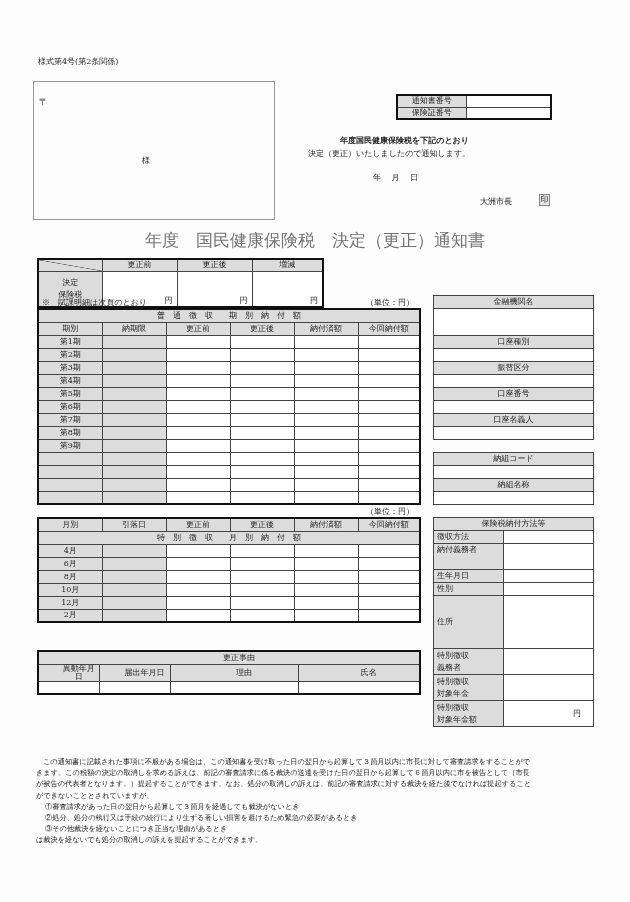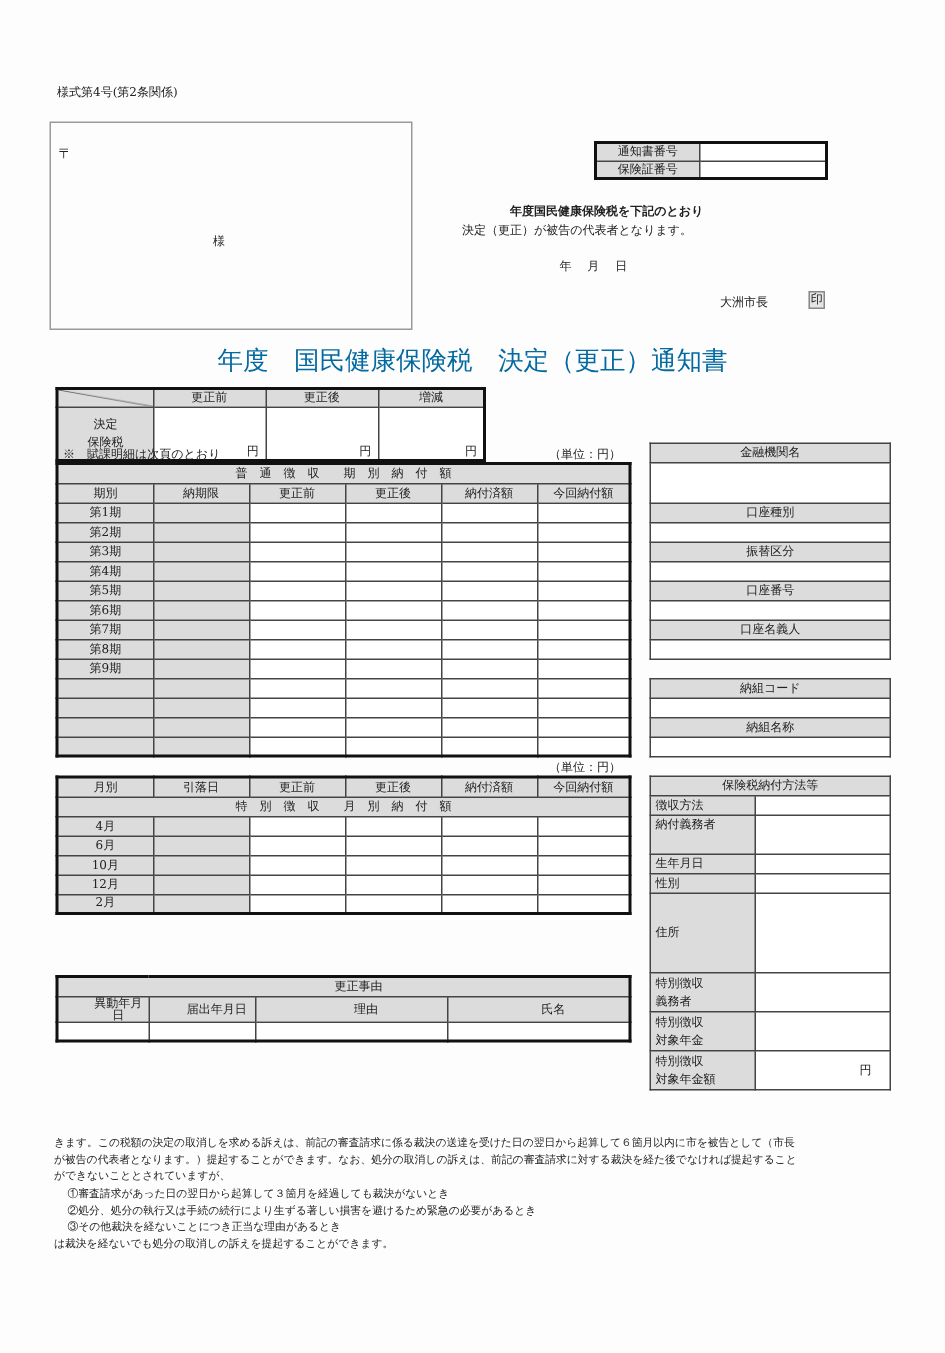--- a/index.html
+++ b/index.html
@@ -19,21 +19,21 @@
 
   .notice-no { left: 396px; top: 94px; width: 156px; }
   .notice-no td { height: 12px; }
 
   .msg1 { left: 340px; top: 135px; font-size: 8px; font-weight: bold; }
   .msg2 { left: 308px; top: 148px; font-size: 8px; }
   .date { left: 373px; top: 172px; font-size: 8px; word-spacing: 8px; }
   .mayor { left: 480px; top: 196px; font-size: 8px; }
   .seal { left: 539px; top: 194px; width: 11px; height: 12px; border: 1px solid #888; background: #e4e4e4; font-size: 8px; text-align: center; line-height: 10px; }
 
-  .title { left: 0; width: 630px; top: 229px; text-align: center; font-size: 17px; color: #0369a1; }
+  .title { left: 0; width: 630px; top: 229px; text-align: center; font-size: 17px; color: #737373; }
 
   .summary { left: 37px; top: 258px; width: 287px; }
   .summary td { height: 12px; }
   .summary .r2 td { height: 36px; }
   .diag { background: linear-gradient(to top right, #dcdcdc calc(50% - 0.6px), #666 50%, #dcdcdc calc(50% + 0.6px)) !important; }
   .yen { text-align: right !important; vertical-align: bottom; padding-right: 4px !important; padding-bottom: 1px !important; }
 
   .note { left: 42px; top: 297px; font-size: 8px; }
   .unit1 { left: 366px; top: 297px; font-size: 8px; }
   .unit2 { left: 366px; top: 506px; font-size: 8px; }
@@ -84,21 +84,21 @@
     <td class="w"></td>
   </tr>
   <tr>
     <td class="g">保険証番号</td>
     <td class="w"></td>
   </tr>
 </tbody>
   </table>
 
 <div class="abs msg1">年度国民健康保険税を下記のとおり</div>
-<div class="abs msg2">決定（更正）が被告の代表者となります。</div>
+<div class="abs msg2">決定（更正）いたしましたので通知します。</div>
 <div class="abs date">年 月 日</div>
 <div class="abs mayor">大洲市長</div>
 <div class="abs seal">印</div>
 
 <div class="abs title">年度　国民健康保険税　決定（更正）通知書</div>
 
 <table class="abs summary thick">
   <colgroup>
       <col style="width:64px">
       <col style="width:75px">
@@ -292,20 +292,28 @@
       </tr>
       <tr>
         <td class="g">6月</td>
         <td class="g"></td>
         <td class="w"></td>
         <td class="w"></td>
         <td class="w"></td>
         <td class="w"></td>
       </tr>
       <tr>
+        <td class="g">8月</td>
+        <td class="g"></td>
+        <td class="w"></td>
+        <td class="w"></td>
+        <td class="w"></td>
+        <td class="w"></td>
+      </tr>
+      <tr>
         <td class="g">10月</td>
         <td class="g"></td>
         <td class="w"></td>
         <td class="w"></td>
         <td class="w"></td>
         <td class="w"></td>
       </tr>
       <tr>
         <td class="g">12月</td>
         <td class="g"></td>
@@ -450,20 +458,21 @@
   <tr>
     <td class="w"></td>
     <td class="w"></td>
     <td class="w"></td>
     <td class="w"></td>
   </tr>
 </tbody>
   </table>
 
 <div class="abs footer">
+  <p class="indent">この通知書に記載された事項に不服がある場合は、この通知書を受け取った日の翌日から起算して３箇月以内に市長に対して審査請求をすることがで</p>
   <p>きます。この税額の決定の取消しを求める訴えは、前記の審査請求に係る裁決の送達を受けた日の翌日から起算して６箇月以内に市を被告として（市長</p>
   <p>が被告の代表者となります。）提起することができます。なお、処分の取消しの訴えは、前記の審査請求に対する裁決を経た後でなければ提起すること</p>
   <p>ができないこととされていますが、</p>
   <p class="indent2">①審査請求があった日の翌日から起算して３箇月を経過しても裁決がないとき</p>
   <p class="indent2">②処分、処分の執行又は手続の続行により生ずる著しい損害を避けるため緊急の必要があるとき</p>
   <p class="indent2">③その他裁決を経ないことにつき正当な理由があるとき</p>
   <p>は裁決を経ないでも処分の取消しの訴えを提起することができます。</p>
 </div>
 
 </body></html>

